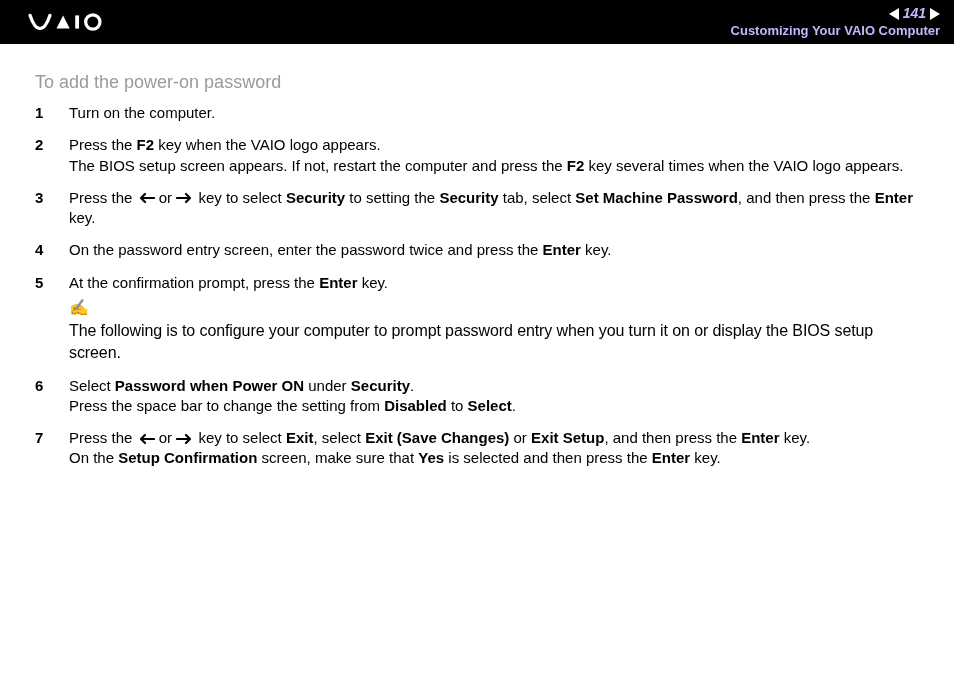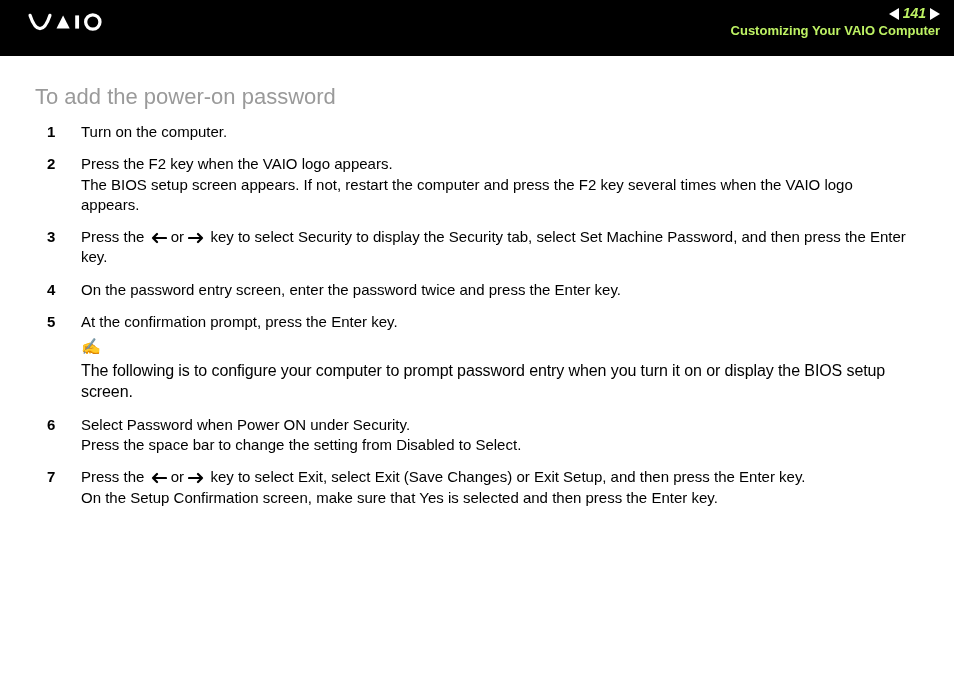--- a/index.html
+++ b/index.html
@@ -6,26 +6,26 @@
     margin: 0;
     padding: 0;
     font-family: Arial, Helvetica, sans-serif;
     background: #fff;
     width: 954px;
     height: 674px;
     overflow: hidden;
   }
   .header {
     background: #000;
-    color: #bef264;
+    color: #c4b5fd;
     height: 44px;
     display: flex;
     justify-content: space-between;
     align-items: center;
-    padding: 0 14px 12px 18px;
+    padding: 0 14px 0 18px;
   }
   .logo {
     display: flex;
     align-items: center;
     height: 100%;
   }
   .logo svg { height: 22px; }
   .header-right {
     text-align: right;
     line-height: 1.1;
@@ -50,46 +50,46 @@
     font-size: 13px;
     font-weight: bold;
     margin-top: 2px;
     text-align: right;
   }
   .content {
     padding: 28px 30px 10px 35px;
   }
   .heading {
     color: #9a9a9a;
-    font-size: 22px;
+    font-size: 18px;
     font-weight: normal;
     margin: 0 0 10px 0;
   }
   ol.steps {
     list-style: none;
-    margin: 12px;
+    margin: 0;
     padding: 0;
     counter-reset: step;
   }
   ol.steps > li {
     counter-increment: step;
     font-size: 15px;
     line-height: 1.35;
     margin-bottom: 12px;
     padding-left: 34px;
     position: relative;
   }
   ol.steps > li::before {
     content: counter(step);
     position: absolute;
     left: 0;
     top: 0;
     font-weight: bold;
   }
-  .bold { font-weight: normal; }
+  .bold { font-weight: bold; }
   .arrow-icon {
     display: inline-block;
     vertical-align: middle;
     line-height: 1;
   }
   .note-block {
     margin: 4px 0 12px 34px;
   }
   .note-icon {
     font-size: 16px;
@@ -135,21 +135,21 @@
     <li>
       <span>Press the </span><span class="bold">F2</span><span> key when the VAIO logo appears.</span><br>
       <span>The BIOS setup screen appears. If not, restart the computer and press the </span><span class="bold">F2</span><span> key several times when the VAIO logo appears.</span>
     </li>
 
     <li>
       <span>Press the </span><span class="arrow-icon"><svg width="18" height="12">
             <path d="M17 6 L4 6 M4 6 L8 2 M4 6 L8 10" stroke="#000" stroke-width="2.2" fill="none" stroke-linecap="round"></path>
           </svg></span><span> or </span><span class="arrow-icon"><svg width="18" height="12">
             <path d="M1 6 L14 6 M14 6 L10 2 M14 6 L10 10" stroke="#000" stroke-width="2.2" fill="none" stroke-linecap="round"></path>
-          </svg></span><span> key to select </span><span class="bold">Security</span><span> to display the </span><span class="bold">Security</span><span> tab, select </span><span class="bold">Set Machine Password</span><span>, and then press the </span><span class="bold">Enter</span><span> key.</span>
+          </svg></span><span> key to select </span><span class="bold">Security</span><span> to setting the </span><span class="bold">Security</span><span> tab, select </span><span class="bold">Set Machine Password</span><span>, and then press the </span><span class="bold">Enter</span><span> key.</span>
     </li>
 
     <li>
       <span>On the password entry screen, enter the password twice and press the </span><span class="bold">Enter</span><span> key.</span><br>
     </li>
 
     <li>
       <span>At the confirmation prompt, press the </span><span class="bold">Enter</span><span> key.</span>
       <div class="note-block" style="margin-left:0;">
         <span class="note-icon">✍</span>

